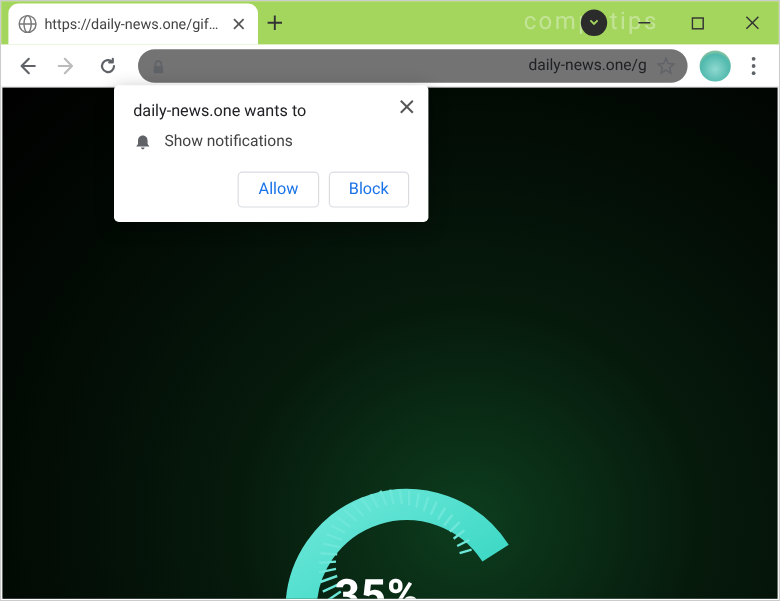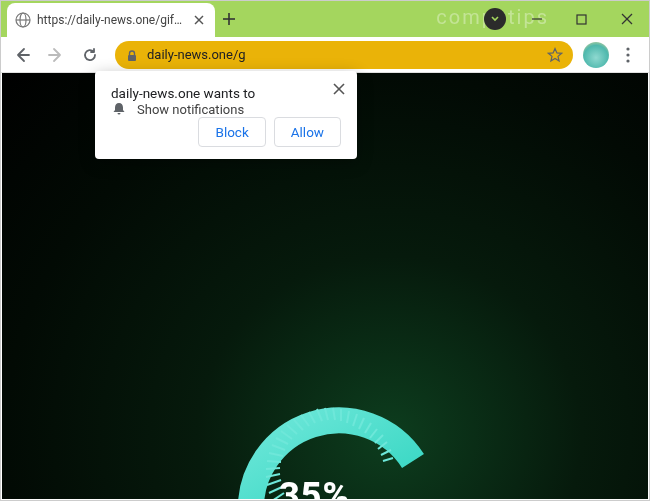--- a/index.html
+++ b/index.html
@@ -16,35 +16,35 @@
   
   .watermark { position: absolute; right: 100px; top: 4px; font-size: 20px; letter-spacing: 2px; color: rgba(255,255,255,0.35); font-weight: 400; pointer-events: none; }
   
   .win-controls { position: absolute; right: 0; top: 0; height: 36px; display: flex; align-items: center; }
   .win-btn { width: 45px; height: 36px; display: flex; align-items: center; justify-content: center; cursor: pointer; }
   .vpn-badge { width: 22px; height: 22px; border-radius: 50%; background: #2b2b2b; display: flex; align-items: center; justify-content: center; margin-right: 8px; }
   
   .toolbar { height: 36px; background: #fff; border-bottom: 1px solid #e0e0e0; display: flex; align-items: center; padding: 0 6px; gap: 4px; }
   .nav-btn { width: 30px; height: 30px; display: flex; align-items: center; justify-content: center; border-radius: 50%; cursor: pointer; color: #5f6368; }
   .nav-btn.disabled { color: #bbb; }
-  .omnibox { flex: 1; height: 28px; background: #eab308; border-radius: 14px; display: flex; align-items: center; padding: 0 10px; gap: 8px; margin: 0 6px; }
+  .omnibox { flex: 1; height: 28px; background: #737373; border-radius: 14px; display: flex; align-items: center; padding: 0 10px; gap: 8px; margin: 0 6px; text-align: right; }
   .lock { width: 14px; height: 14px; flex-shrink: 0; }
   .url { font-size: 13px; color: #202124; flex: 1; white-space: nowrap; overflow: hidden; }
   .star { width: 16px; height: 16px; flex-shrink: 0; }
   .avatar { width: 26px; height: 26px; border-radius: 50%; background: radial-gradient(circle at 50% 60%, #8fd9d0 0%, #4fb8ad 60%, #f5d890 100%); display:flex; align-items:center; justify-content:center; }
   .kebab { width: 30px; height: 30px; display: flex; align-items: center; justify-content: center; cursor: pointer; }
   
   .content { position: absolute; top: 72px; left: 1px; right: 1px; bottom: 1px; background: radial-gradient(ellipse at 60% 85%, #0d3d1e 0%, #061a0c 35%, #020a04 70%, #000 100%); overflow: hidden; text-align: right; }
   
   .gauge-wrap { position: absolute; left: 50%; top: 280px; transform: translateX(-50%); width: 260px; height: 200px; }
   .gauge-label { position: absolute; left: 46%; top: 122px; transform: translateX(-50%); color: #fff; font-size: 36px; font-weight: 800; letter-spacing: 1px; }
   
   .perm-popup { position: absolute; left: 94px; top: 70px; width: 262px; background: #fff; border-radius: 4px; box-shadow: 0 4px 16px rgba(0,0,0,0.3); padding: 14px 16px 12px 16px; z-index: 10; }
-  .perm-title { font-size: 13.5px; color: #202124; }
-  .perm-row { display: flex; align-items: center; gap: 10px; }
+  .perm-title { font-size: 13.5px; color: #202124; margin-bottom: 10px; }
+  .perm-row { display: flex; align-items: flex-start; gap: 10px; margin-bottom: 16px; }
   .bell { width: 16px; height: 16px; }
   .perm-text { font-size: 13px; color: #424242; }
   .perm-close { position: absolute; right: 8px; top: 8px; width: 20px; height: 20px; display: flex; align-items: center; justify-content: center; cursor: pointer; }
   .perm-actions { display: flex; justify-content: flex-end; gap: 8px; }
   .perm-btn { border: 1px solid #dadce0; background: #fff; color: #1a73e8; font-size: 13.5px; padding: 6px 16px; border-radius: 4px; cursor: pointer; }
 </style>
 </head>
 <body>
 
 <div class="window">
@@ -195,18 +195,18 @@
     <div class="perm-row">
       <span class="bell">
         <svg viewBox="0 0 16 16">
             <path d="M8 2 C5.5 2 4 4 4 6.5 V9 L2.5 11 H13.5 L12 9 V6.5 C12 4 10.5 2 8 2 Z" fill="#5f6368"></path>
             <path d="M6.5 12 a1.5 1.5 0 0 0 3 0" fill="#5f6368"></path>
           </svg>
       </span>
       <span class="perm-text">Show notifications</span>
     </div>
     <div class="perm-actions">
+      <button class="perm-btn">Allow</button>
       <button class="perm-btn">Block</button>
-      <button class="perm-btn">Allow</button>
     </div>
   </div>
 
 </div>
 
 </body></html>

